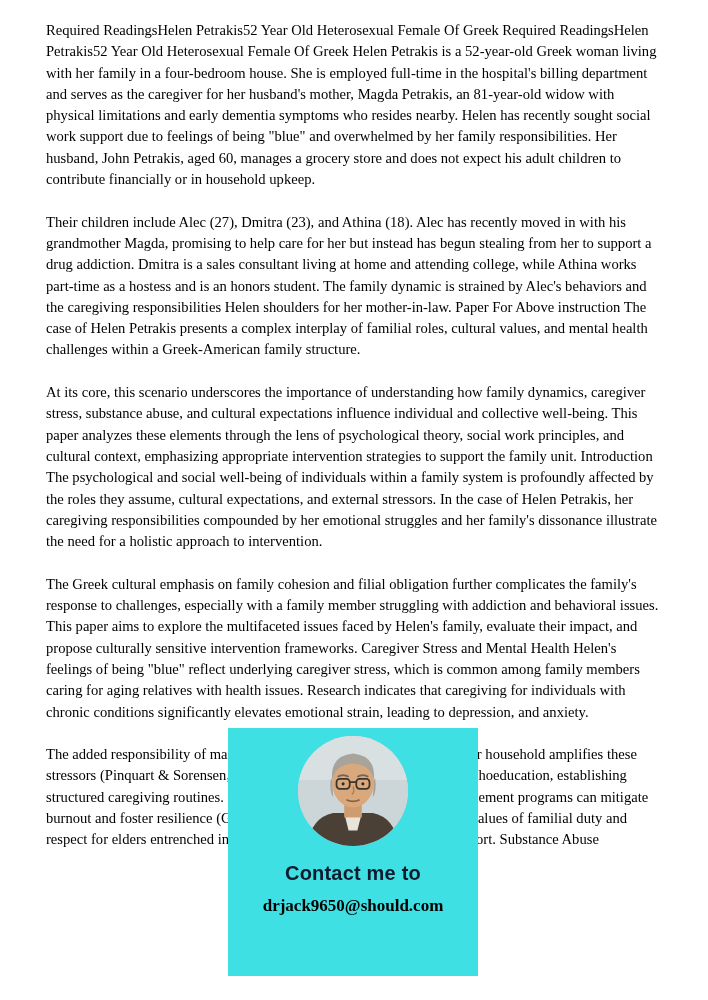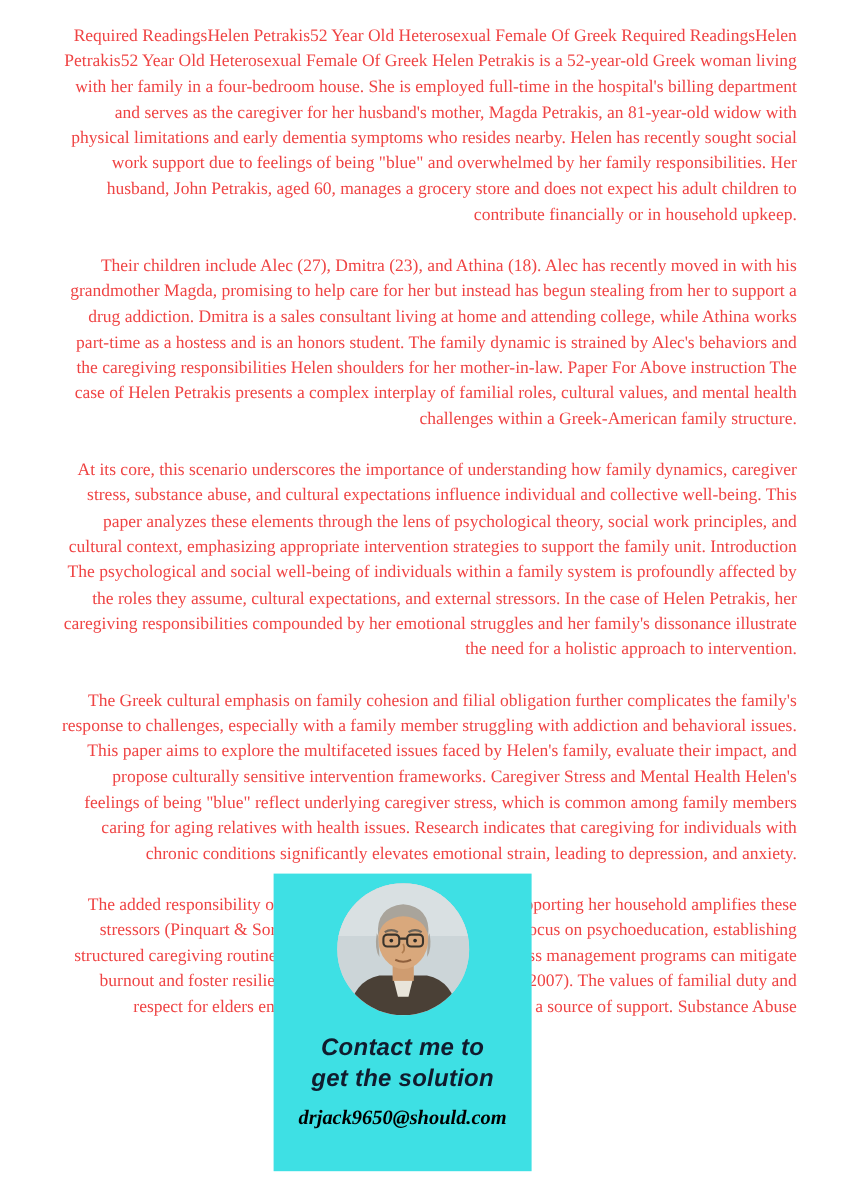--- a/index.html
+++ b/index.html
@@ -13,41 +13,40 @@
     height: 1000px;
     background: #ffffff;
     overflow: hidden;
     font-family: "Liberation Serif", serif;
   }
   .doc-text {
     position: absolute;
     left: 46px;
     top: 20px;
     width: 618px;
-    color: #ef4444;
+    color: #000000;
     font-size: 14.6px;
     line-height: 21.3px;
-    text-align: right;
+    text-align: left;
   }
   .doc-text p {
     margin: 0 0 21.3px 0;
   }
   .contact-overlay {
     position: absolute;
     left: 228px;
     top: 728px;
-    width: 215px;
+    width: 250px;
     height: 248px;
     background: #3ee0e4;
     display: flex;
     flex-direction: column;
     align-items: center;
     box-sizing: border-box;
     padding-top: 8px;
-    font-style: italic;
   }
   .avatar-circle {
     width: 110px;
     height: 110px;
     border-radius: 50%;
     overflow: hidden;
     background: #cfd8da;
     flex: 0 0 auto;
   }
   .avatar-circle svg {
@@ -113,17 +112,16 @@
         <line x1="47" y1="42" x2="53" y2="42" stroke="#3a342c" stroke-width="1.6"></line>
 
         <circle cx="41" cy="43.5" r="1.4" fill="#2d2a26"></circle>
         <circle cx="59" cy="43.5" r="1.4" fill="#2d2a26"></circle>
 
         <path d="M50,46 Q52,51 49,53" stroke="#b07d50" stroke-width="1.3" fill="none"></path>
         <path d="M44,58 Q50,61 56,58" stroke="#8e5f3c" stroke-width="1.5" fill="none"></path>
       </svg>
     </div>
     <div class="contact-line first" style="color: rgb(16, 28, 46);">Contact me to</div>
-    <div class="contact-line" style="color: rgb(16, 28, 46);">get the solution</div>
     <div class="contact-email">drjack9650@should.com</div>
   </div>
 
 </div>
 
 </body></html>

